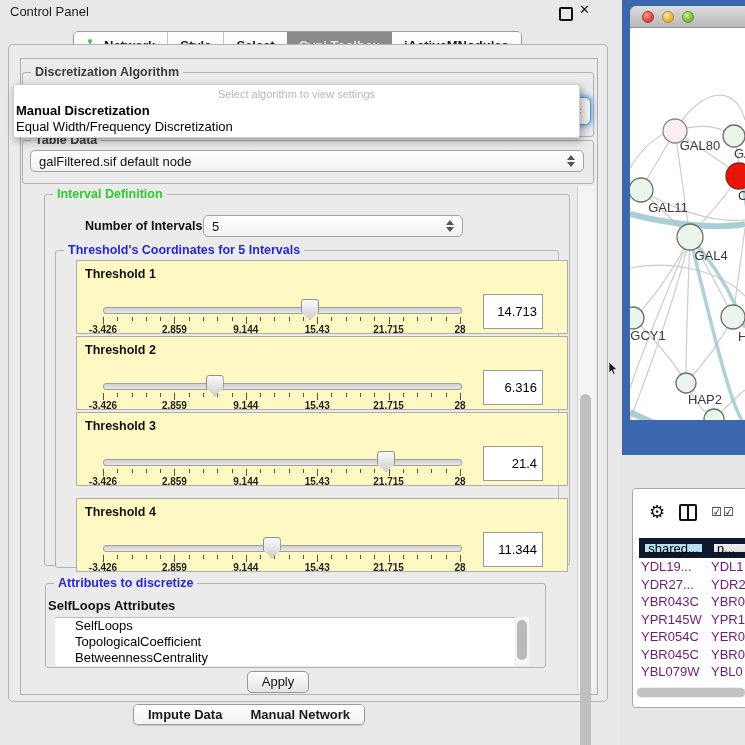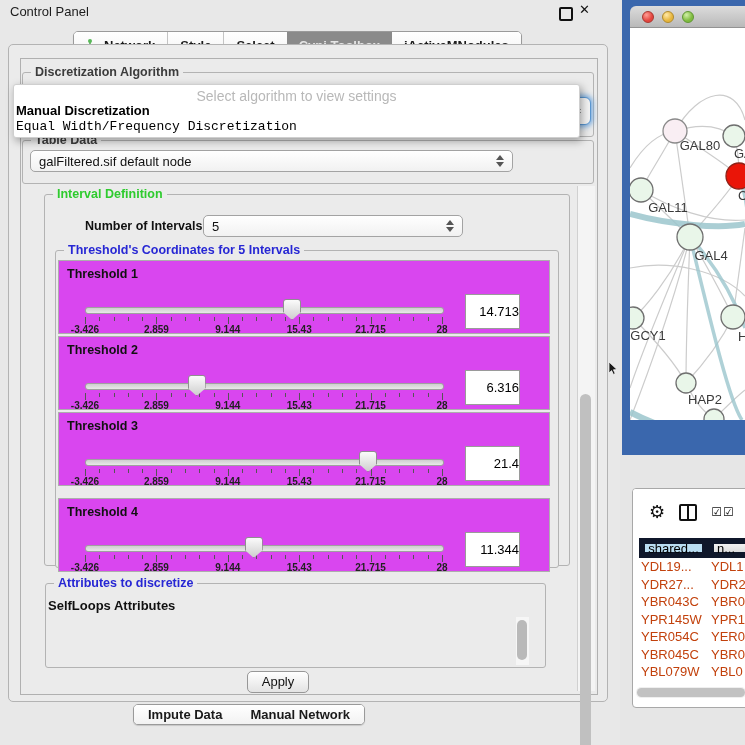--- a/index.html
+++ b/index.html
@@ -36,40 +36,40 @@
   
   .combo{background:linear-gradient(#ffffff,#f1f1f1);border:1px solid #a3a3a3;border-radius:5px;
          font-size:13px;display:flex;align-items:center;padding:0 8px;color:#111;}
   .combo .ctext{flex:1;}
   .stepper{width:9px;display:flex;flex-direction:column;align-items:center;gap:2px;}
   .stepper .up{width:0;height:0;border-left:4px solid transparent;border-right:4px solid transparent;border-bottom:5px solid #555;}
   .stepper .dn{width:0;height:0;border-left:4px solid transparent;border-right:4px solid transparent;border-top:5px solid #555;}
   
   .popup{left:13px;top:84px;width:565px;height:52px;background:#fff;border:1px solid #cfcfcf;border-radius:3px;
          box-shadow:2px 3px 8px rgba(0,0,0,.35);z-index:50;}
-  .popup-placeholder{position:absolute;left:0;top:3px;width:100%;text-align:center;font-size:14px;color:#b8b8b8;}
+  .popup-placeholder{position:absolute;left:0;top:3px;width:100%;text-align:center;font-size:11px;color:#b8b8b8;}
   .popup-item{position:absolute;left:2px;font-size:13px;color:#000;white-space:nowrap;}
   .popup-item.b{font-weight:700;}
   .focus-combo{left:563px;top:97px;width:26px;height:26px;background:#f3f3f3;border:1px solid #5a96d0;border-radius:6px;
                box-shadow:0 0 5px 2px rgba(100,160,220,.85);z-index:5;display:flex;align-items:center;justify-content:center;}
   
-  .tpanel{left:58px;width:490px;height:72px;background:#d946ef;border:1px solid #adadad;}
+  .tpanel{left:76px;width:490px;height:72px;background:#fef9c3;border:1px solid #adadad;}
   .tpanel .tlabel{position:absolute;left:8px;top:6px;font-size:12.5px;font-weight:700;color:#111;}
   .track{position:absolute;left:26px;top:46px;width:357px;height:5px;border:1px solid #a0a0a0;border-radius:3px;
          background:linear-gradient(#cfcfcf,#e8e8e8);}
   .ticks{position:absolute;left:0;top:56px;width:100%;height:8px;}
   .tick{position:absolute;top:0;width:1px;height:4px;background:#555;}
   .tick.major{height:7px;}
   .tick-labels{position:absolute;left:0;top:63px;width:100%;height:12px;}
   .tick-label{position:absolute;transform:translateX(-50%);font-size:10px;font-weight:700;color:#222;white-space:nowrap;}
   .knob{position:absolute;top:38px;width:16px;height:19px;background:linear-gradient(#fbfbfb,#cfcfcf);
         border:1px solid #8f8f8f;border-radius:3px 3px 2px 2px;
         clip-path:polygon(0 0,100% 0,100% 62%,50% 100%,0 62%);}
   .vbox{position:absolute;left:406px;top:33px;width:53px;height:33px;background:#fff;border:1px solid #9a9a9a;
-        font-size:13px;text-align:right;line-height:33px;color:#000;}
+        font-size:13px;text-align:right;line-height:33px;padding-right:5px;color:#000;}
   
   .attr-list{left:55px;top:617px;width:460px;height:48px;background:#fff;border-top:1px solid #bbb;overflow:hidden;}
   .attr-item{font-size:13px;color:#000;padding:1px 0 1px 20px;line-height:14px;}
   .attr-scroll{left:516px;top:617px;width:13px;height:48px;background:#f6f6f6;}
   .attr-thumb{position:absolute;left:1px;top:3px;width:10px;height:40px;background:#b9b9b9;border-radius:5px;}
   .apply-btn{left:247px;top:671px;width:60px;height:20px;background:linear-gradient(#ffffff,#e3e3e3);
              border:1px solid #979797;border-radius:5px;font-size:13px;text-align:center;line-height:19px;color:#111;}
   
   .net-frame{left:622px;top:0;width:123px;height:455px;background:#3a67ad;}
   .net-titlebar{left:630px;top:6px;width:115px;height:22px;background:linear-gradient(#dcdcdc,#b9b9b9);
@@ -93,21 +93,21 @@
   .gear{font-size:18px;color:#111;line-height:18px;}
   .colsplit{width:18px;height:17px;border:2px solid #111;border-radius:2px;position:relative;box-sizing:border-box;}
   .colsplit:after{content:"";position:absolute;left:6px;top:0;width:2px;height:13px;background:#111;}
   .cbx{font-size:12px;color:#111;letter-spacing:1px;}
   .thead{position:absolute;left:6px;top:49px;height:20px;display:flex;}
   .hcell{font-size:13px;color:#000;border:6px solid #0f172a;box-sizing:border-box;display:flex;align-items:center;justify-content:center;}
   .hcell.c0{width:69px;background:#b9ddf1;}
   .hcell.c1{width:50px;background:linear-gradient(#f2f2f2,#dedede);justify-content:flex-start;padding-left:3px;}
   .tbody{position:absolute;left:6px;top:69px;width:110px;height:126px;overflow:hidden;}
   .trow{display:flex;height:17.5px;align-items:center;}
-  .tcell{font-size:13px;color:#c2410c;white-space:nowrap;}
+  .tcell{font-size:13px;color:#701a75;white-space:nowrap;}
   .tcell.c0{width:68px;padding-left:2px;}
   .tcell.c1{padding-left:2px;}
   .hscroll{position:absolute;left:3px;top:198px;width:110px;height:11px;background:#efefef;border-radius:5px;}
   .hthumb{position:absolute;left:1px;top:1px;width:108px;height:9px;background:#c2c2c2;border-radius:5px;}
   
   .cursor{left:609px;top:361px;z-index:99;}
   .net-tab-icon{display:inline-block;width:13px;height:14px;}
 </style>
 </head>
 <body>
@@ -158,27 +158,27 @@
   <div class="abs focus-combo">
     <span class="stepper">
         <span class="up"></span>
         <span class="dn"></span>
       </span>
   </div>
 
   <div class="abs popup">
     <div class="popup-placeholder">Select algorithm to view settings</div>
     <div class="popup-item b" style="top:18px;">Manual Discretization</div>
-    <div class="popup-item" style="top:34px;font-family:Liberation Mono, monospace;">Equal Width/Frequency Discretization</div>
+    <div class="popup-item" style="top:34px;">Equal Width/Frequency Discretization</div>
   </div>
 
   <div class="abs group" style="left:22px;top:140px;width:570px;height:42px;">
     <span class="group-label lbl-dark">Table Data</span>
   </div>
-  <div class="abs combo" style="left:30px;top:150px;width:483px;height:22px;box-sizing:border-box;">
+  <div class="abs combo" style="left:30px;top:150px;width:554px;height:22px;box-sizing:border-box;">
     <span class="ctext">galFiltered.sif default node</span>
     <span class="stepper">
         <span class="up"></span>
         <span class="dn"></span>
       </span>
   </div>
 
   <div class="abs group" style="left:44px;top:194px;width:524px;height:370px;">
     <span class="group-label lbl-green">Interval Definition</span>
   </div>
@@ -361,20 +361,25 @@
         <span class="tick-label" style="left: 383px;">28</span>
       </div>
     <div class="knob" style="left: 185.788px;"></div>
     <div class="vbox">11.344</div>
   </div>
 
   <div class="abs group" style="left:45px;top:583px;width:499px;height:83px;">
     <span class="group-label lbl-blue">Attributes to discretize</span>
   </div>
   <div class="abs" style="left:48px;top:598px;font-size:13px;font-weight:700;">SelfLoops Attributes</div>
+  <div class="abs attr-list">
+      <div class="attr-item">SelfLoops</div>
+      <div class="attr-item">TopologicalCoefficient</div>
+      <div class="attr-item">BetweennessCentrality</div>
+    </div>
   <div class="abs attr-scroll">
       <div class="attr-thumb"></div>
     </div>
 
   <div class="abs apply-btn">Apply</div>
 
   <div class="abs bottom-tabs seg-bar">
     <div class="seg">
         <span>Impute Data</span>
       </div>

